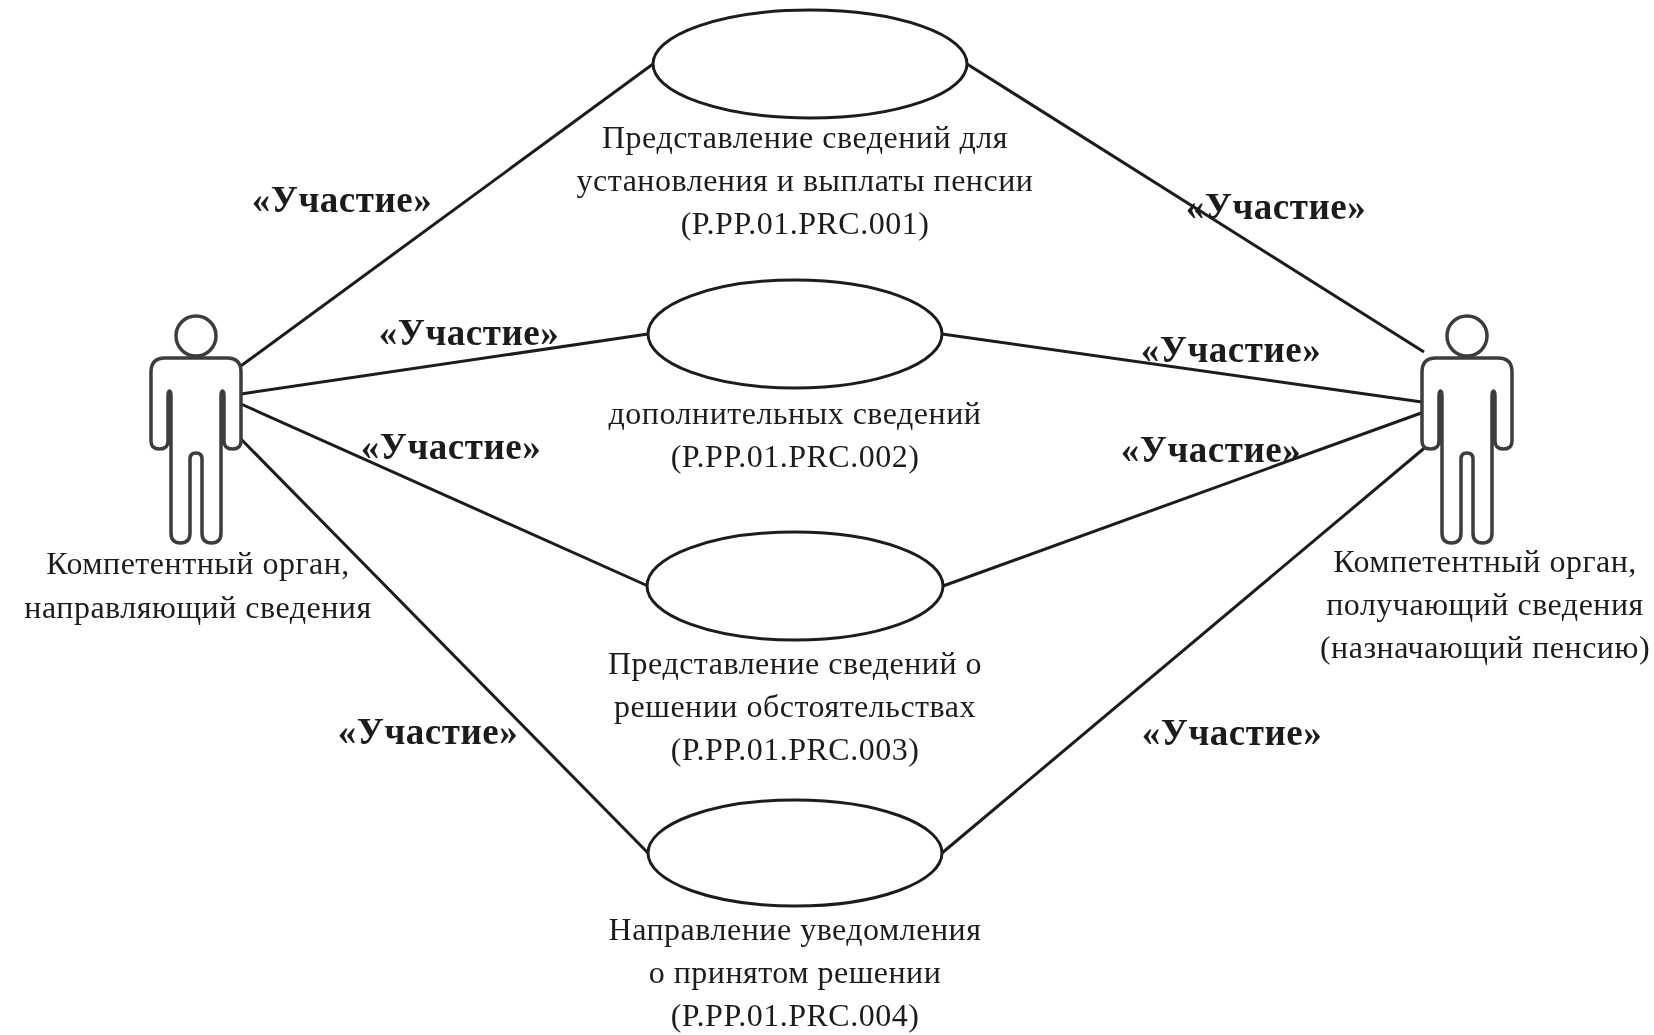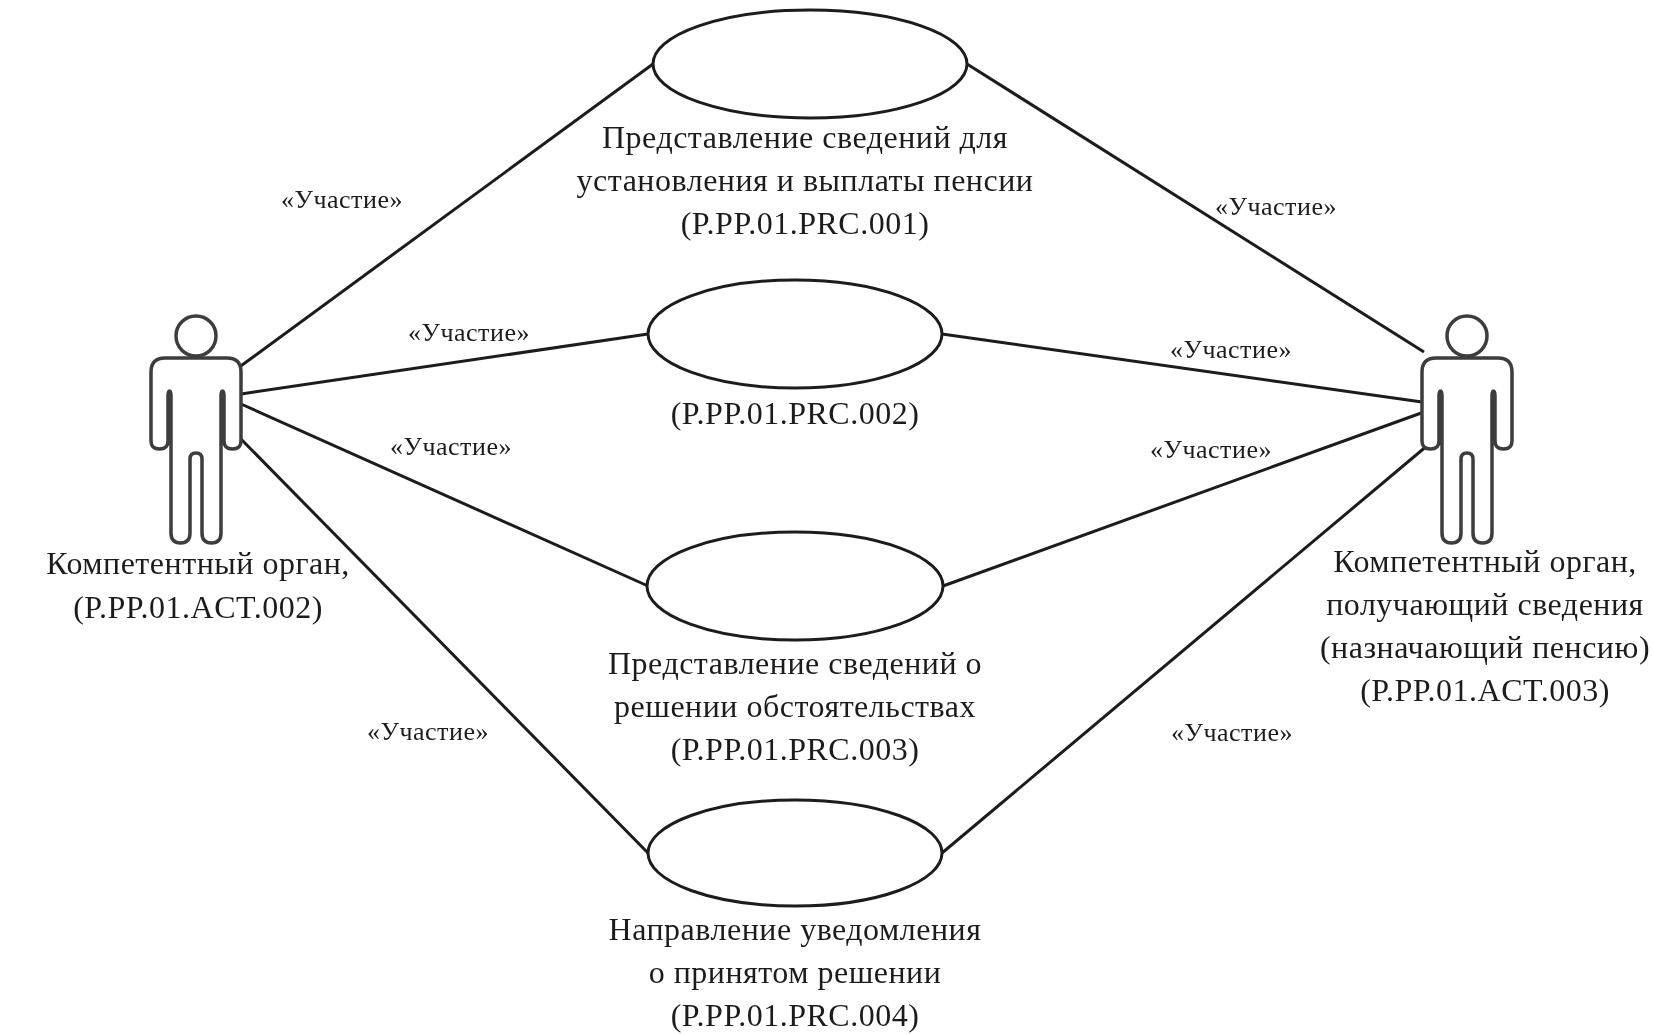--- a/index.html
+++ b/index.html
@@ -11,21 +11,21 @@
   .caption{
     position:absolute;transform:translateX(-50%);text-align:center;
     white-space:nowrap;font-size:32px;line-height:43px;letter-spacing:0.5px;
   }
   .actor-label{
     position:absolute;transform:translateX(-50%);text-align:center;
     white-space:nowrap;font-size:32px;line-height:44px;letter-spacing:0.5px;margin-left:15px;
   }
   .edge-label{
     position:absolute;transform:translateX(-50%);
-    white-space:nowrap;font-size:26px;line-height:36px;letter-spacing:0.5px;
+    white-space:nowrap;font-size:37px;line-height:36px;letter-spacing:0.5px;font-weight:bold;
   }
 </style>
 </head>
 <body>
 
 <div id="canvas">
 
   <svg id="wires" width="1654" height="1035" viewBox="0 0 1654 1035">
     <defs>
       <g id="actorShape">
@@ -58,42 +58,42 @@
     <use href="#actorShape"></use>
     <use href="#actorShape" x="1271"></use>
   </svg>
 
   <div class="caption" style="left:805px;top:116px">
     <div>Представление сведений для</div>
     <div>установления и выплаты пенсии</div>
     <div>(P.PP.01.PRC.001)</div>
   </div>
   <div class="caption" style="left:795px;top:392px">
+    <div>дополнительных сведений</div>
     <div>(P.PP.01.PRC.002)</div>
   </div>
   <div class="caption" style="left:795px;top:642px">
     <div>Представление сведений о</div>
     <div>решении обстоятельствах</div>
     <div>(P.PP.01.PRC.003)</div>
   </div>
   <div class="caption" style="left:795px;top:908px">
     <div>Направление уведомления</div>
     <div>о принятом решении</div>
     <div>(P.PP.01.PRC.004)</div>
   </div>
 
   <div class="actor-label" style="left:183px;top:541px">
     <div>Компетентный орган,</div>
-    <div>(P.PP.01.ACT.002)</div>
+    <div>направляющий сведения</div>
   </div>
   <div class="actor-label" style="left:1470px;top:540px;line-height:43px">
     <div>Компетентный орган,</div>
     <div>получающий сведения</div>
     <div>(назначающий пенсию)</div>
-    <div>(P.PP.01.ACT.003)</div>
   </div>
 
   <div class="edge-label" style="left:342px;top:182px">«Участие»</div>
   <div class="edge-label" style="left:469px;top:315px">«Участие»</div>
   <div class="edge-label" style="left:451px;top:429px">«Участие»</div>
   <div class="edge-label" style="left:428px;top:714px">«Участие»</div>
   <div class="edge-label" style="left:1276px;top:189px">«Участие»</div>
   <div class="edge-label" style="left:1231px;top:332px">«Участие»</div>
   <div class="edge-label" style="left:1211px;top:432px">«Участие»</div>
   <div class="edge-label" style="left:1232px;top:715px">«Участие»</div>

